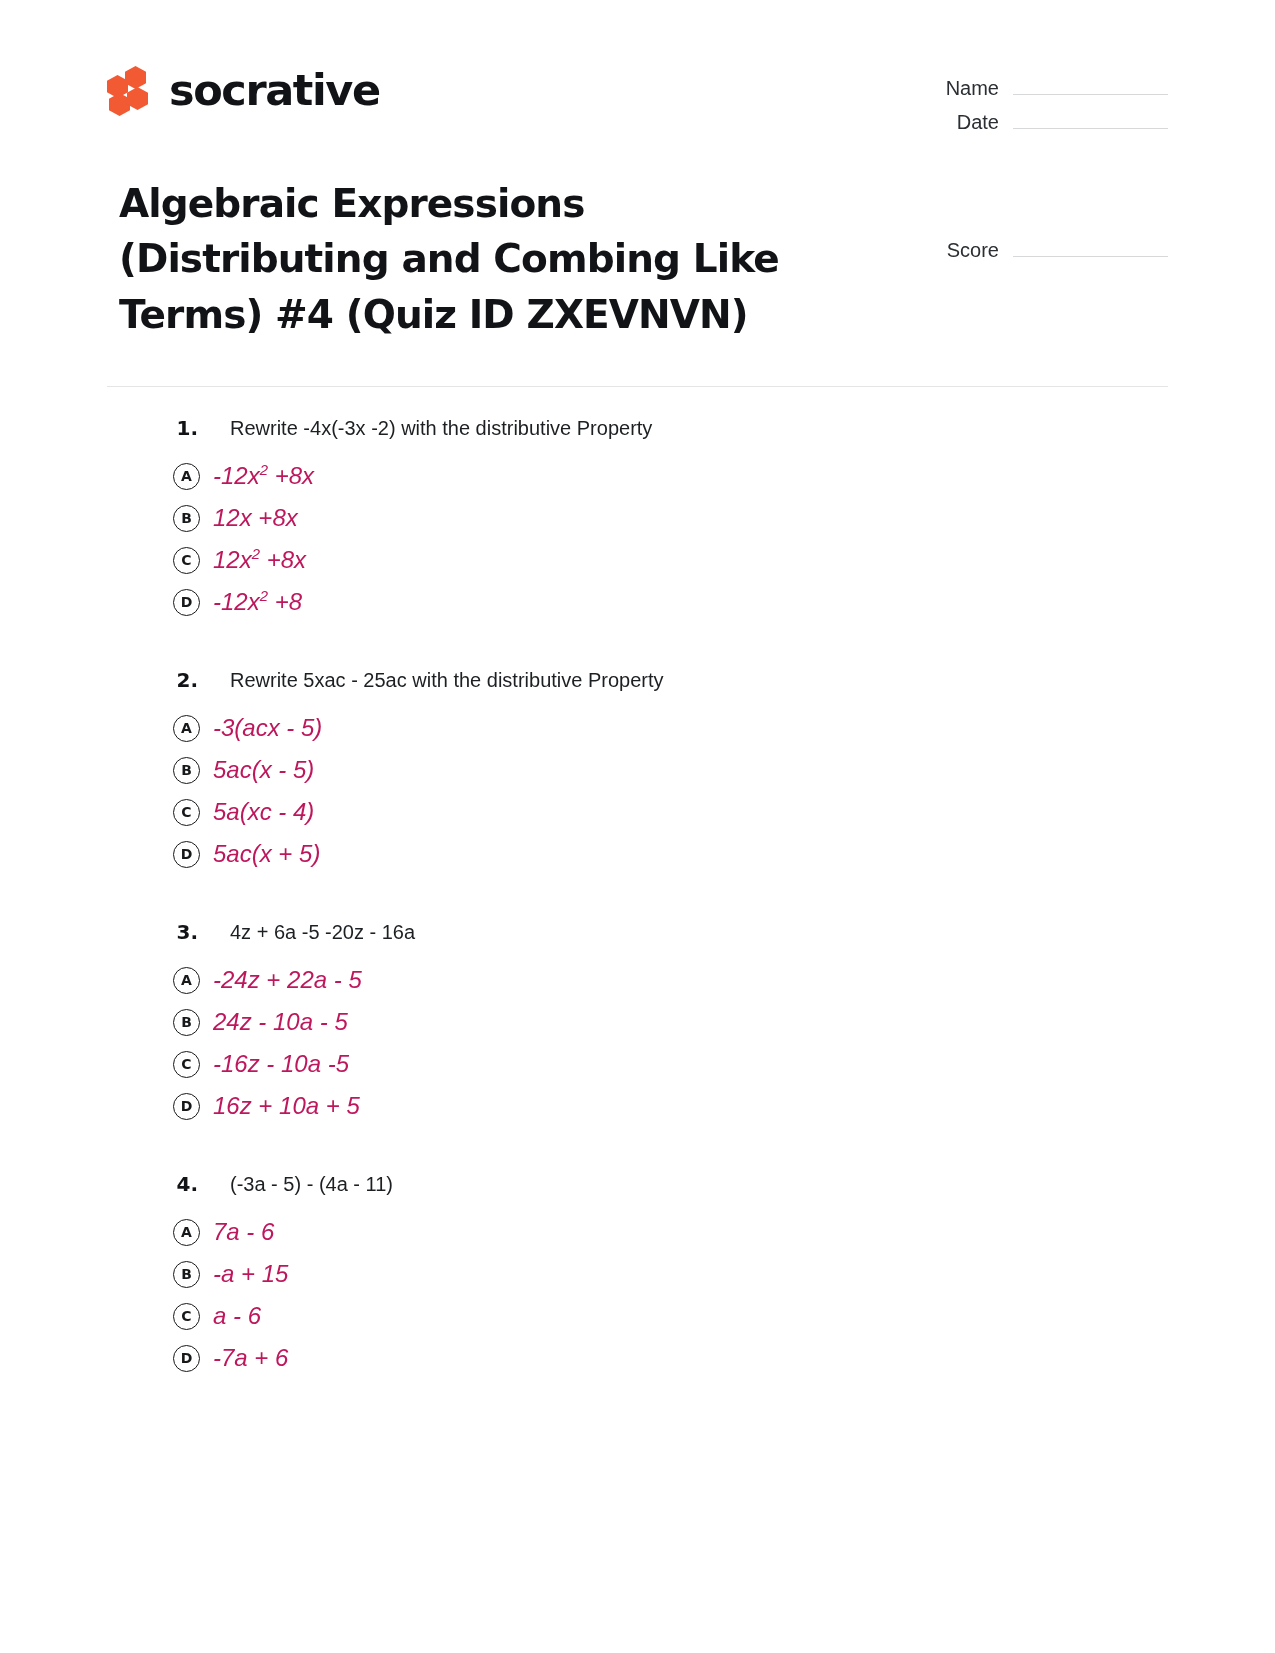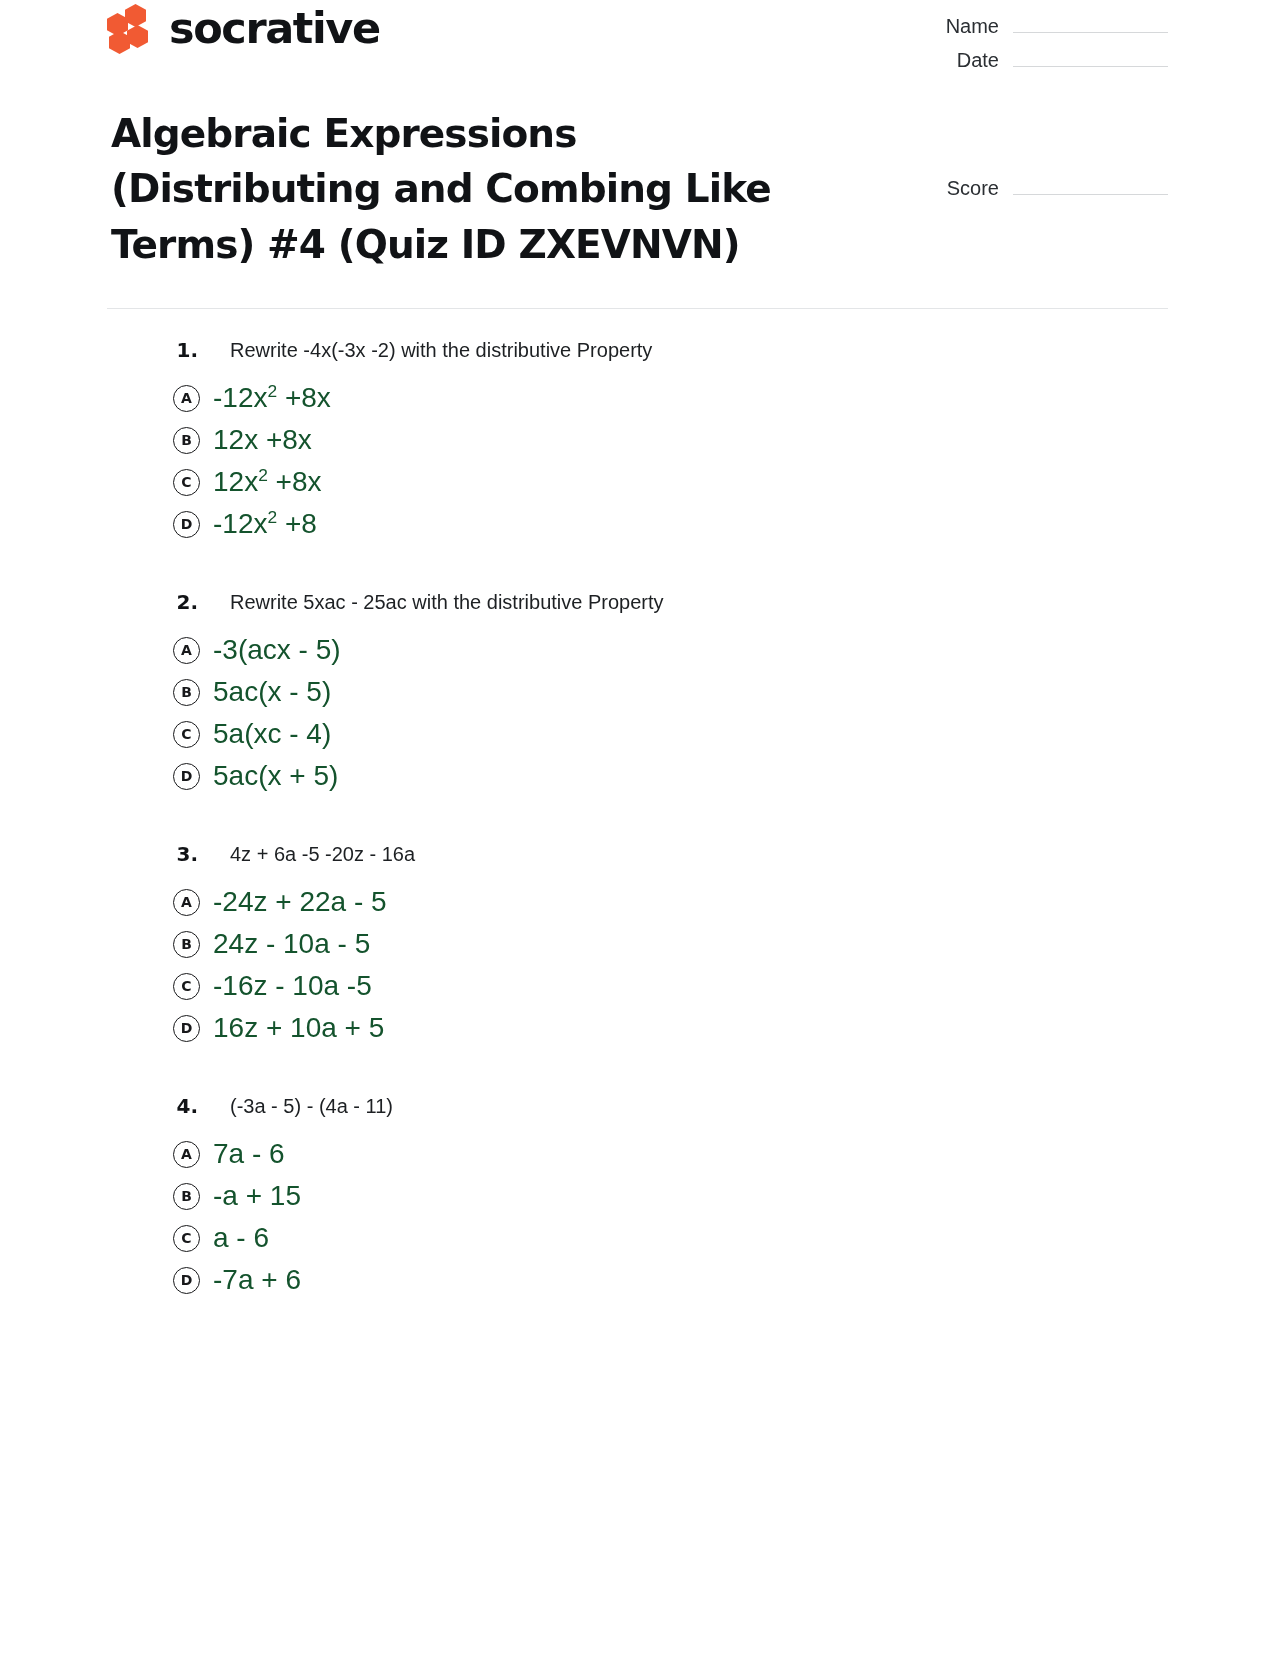--- a/index.html
+++ b/index.html
@@ -21,20 +21,21 @@
     height: 1653px;
     box-sizing: border-box;
     padding: 0 107px;
   }
 
   
   .header {
     display: flex;
     align-items: flex-start;
     justify-content: space-between;
+    padding-top: 62px;
   }
 
   .brand {
     display: flex;
     align-items: center;
     gap: 16px;
     height: 56px;
   }
   .logo-mark {
     width: 46px;
@@ -93,21 +94,21 @@
     align-items: flex-start;
     justify-content: space-between;
     margin-top: 22px;
   }
   .quiz-title {
     font-family: "DejaVu Sans", sans-serif;
     font-size: 39px;
     font-weight: bold;
     letter-spacing: -0.9px;
     line-height: 1.42;
-    margin: 4px;
+    margin: 12px;
     max-width: 725px;
     color: #111316;
   }
   .score-wrap {
     width: 240px;
     padding-top: 72px;
   }
 
   .rule {
     border: none;
@@ -163,23 +164,24 @@
     display: flex;
     align-items: center;
     justify-content: center;
     font-size: 14px;
     font-weight: bold;
     font-family: "DejaVu Sans", sans-serif;
     color: #17181a;
     line-height: 1;
   }
   .choice-text {
-    font-size: 28px;
-    color: #14532d;
+    font-size: 24px;
+    color: #be185d;
     line-height: 1.2;
+    font-style: italic;
   }
   .choice-text sup {
     font-size: 0.62em;
     vertical-align: super;
     line-height: 0;
   }
 </style>
 </head>
 <body>
 

